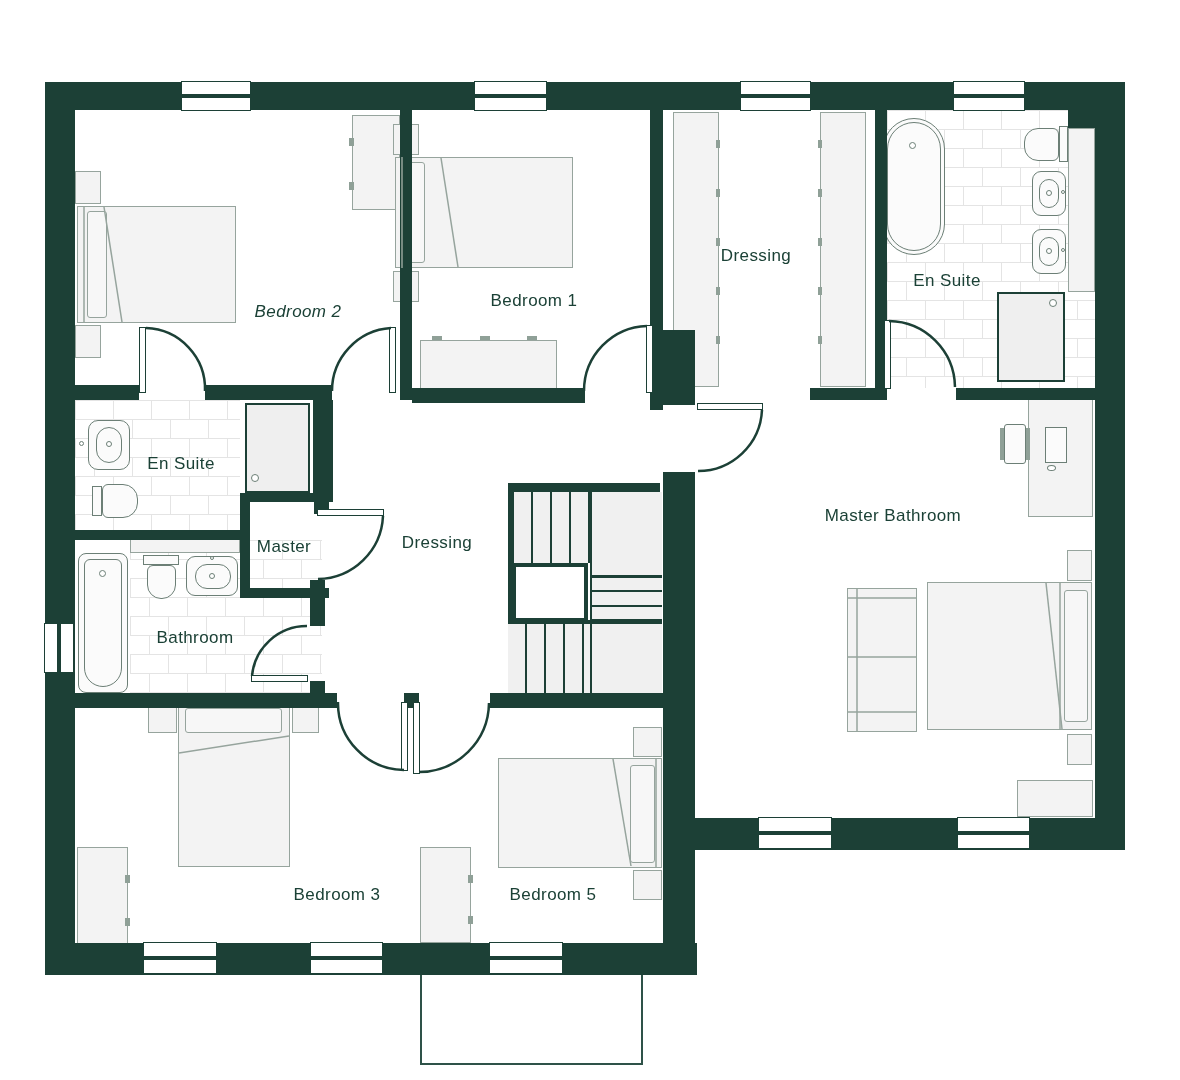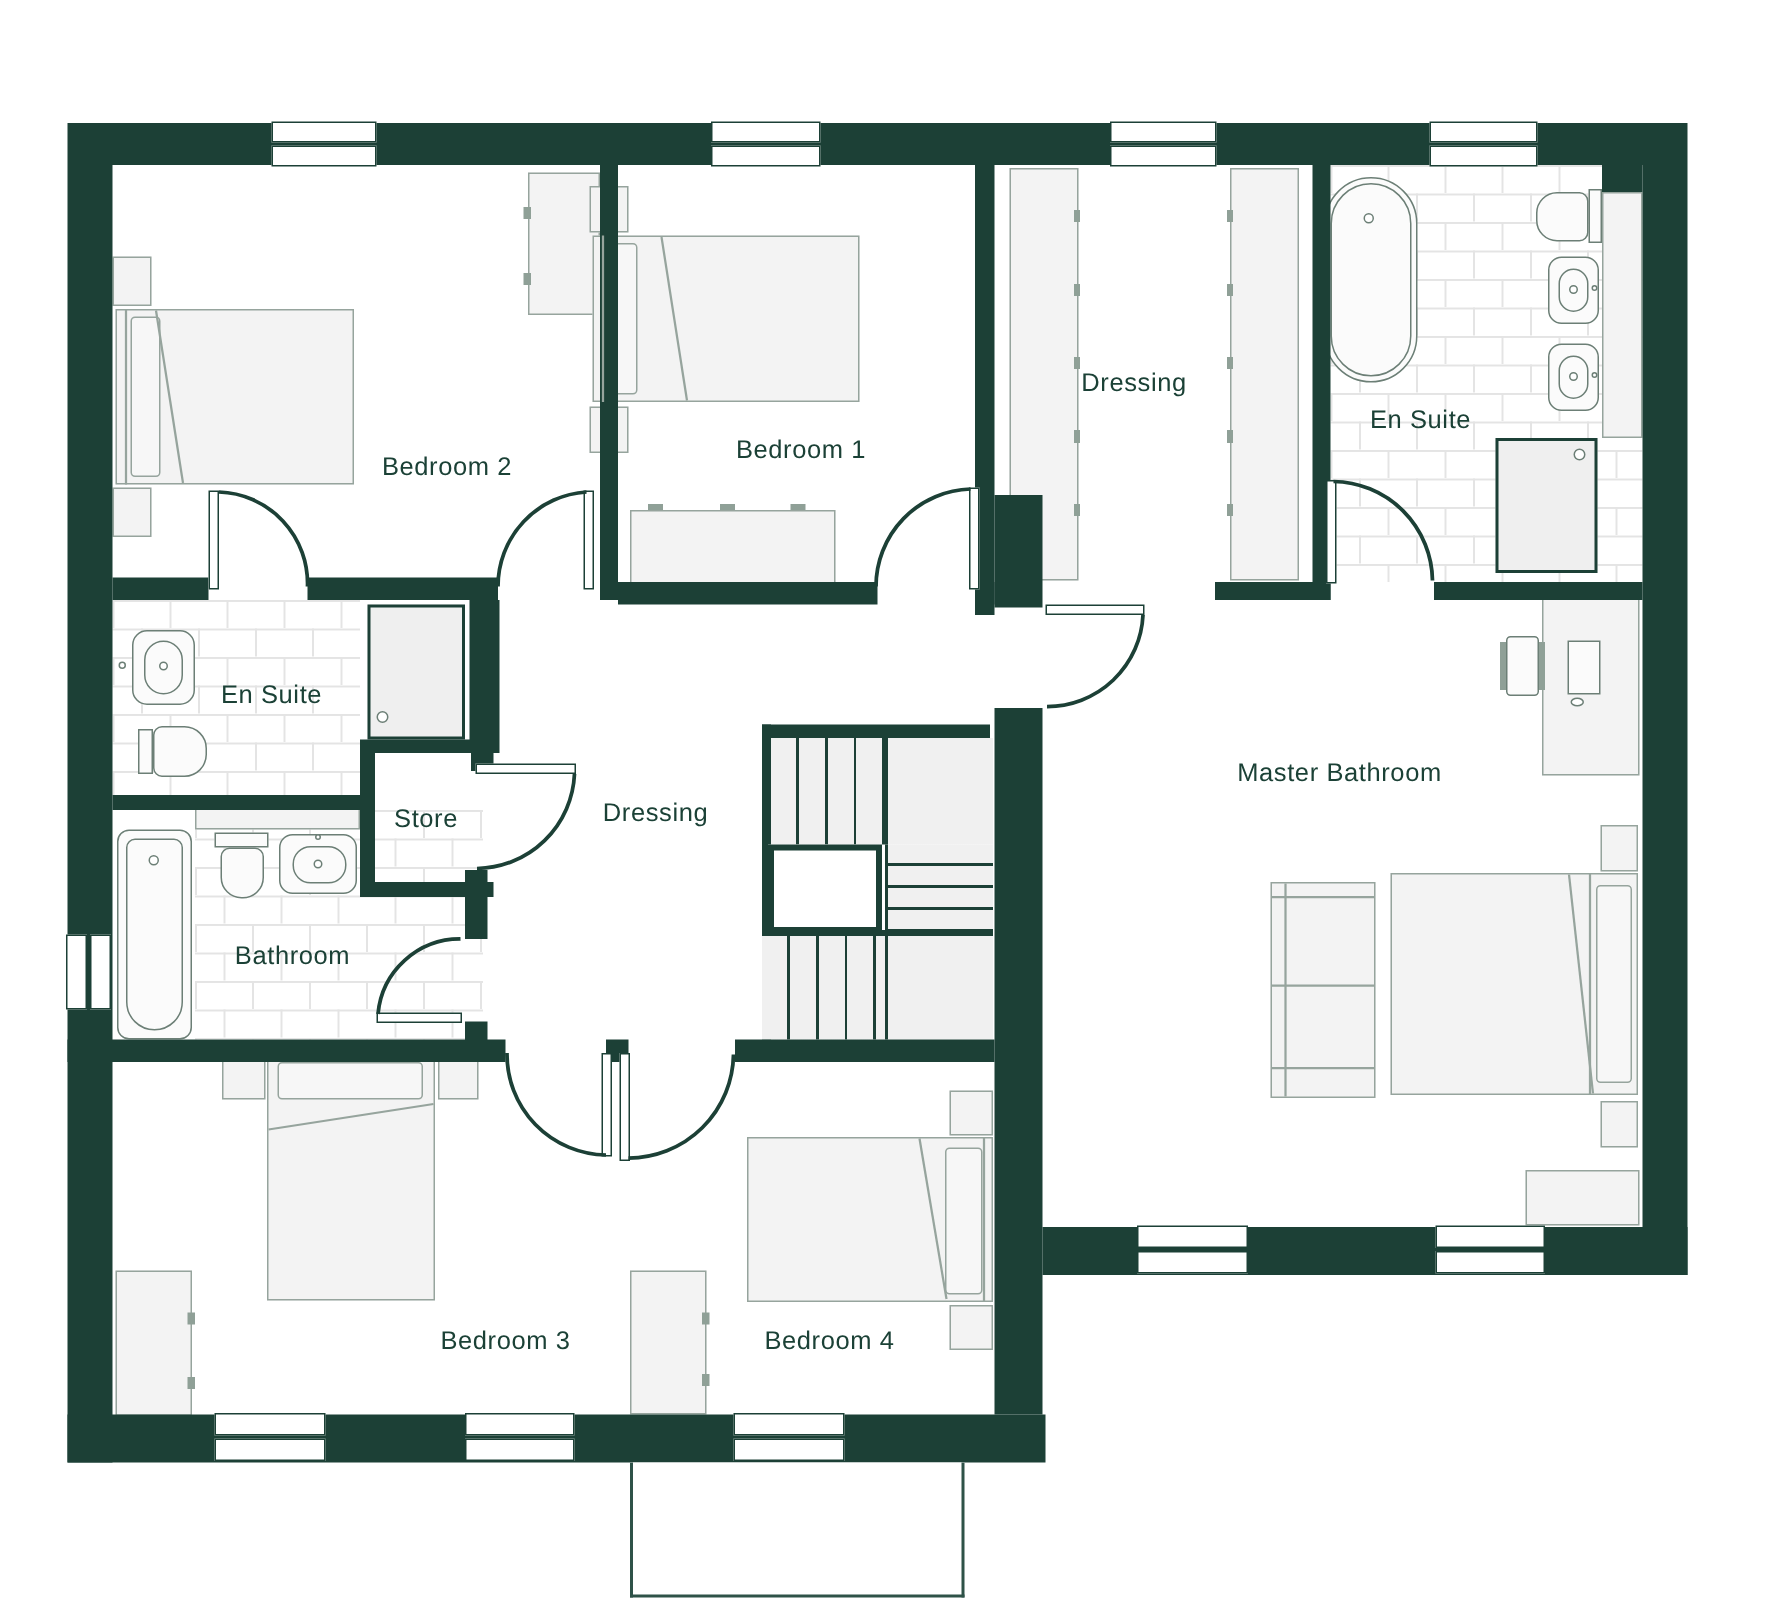--- a/index.html
+++ b/index.html
@@ -240,25 +240,25 @@
       <line x1="656" y1="758" x2="656" y2="868"></line>
       <line x1="1046" y1="583" x2="1062" y2="729"></line>
       <line x1="1060" y1="582" x2="1060" y2="730"></line>
       <line x1="857" y1="589" x2="857" y2="731"></line>
       <line x1="848" y1="598" x2="916" y2="598"></line>
       <line x1="848" y1="657" x2="916" y2="657"></line>
       <line x1="848" y1="712" x2="916" y2="712"></line>
     </g>
   </svg>
 
-  <div class="label" style="left:298px;top:311px;">Bedroom 2</div>
+  <div class="label" style="left:298px;top:311px;font-style:italic;">Bedroom 2</div>
   <div class="label" style="left:534px;top:300px;">Bedroom 1</div>
   <div class="label" style="left:756px;top:255px;">Dressing</div>
   <div class="label" style="left:947px;top:280px;">En Suite</div>
   <div class="label" style="left:181px;top:463px;">En Suite</div>
-  <div class="label" style="left:284px;top:546px;">Store</div>
+  <div class="label" style="left:284px;top:546px;">Master</div>
   <div class="label" style="left:437px;top:542px;">Dressing</div>
   <div class="label" style="left:195px;top:637px;">Bathroom</div>
   <div class="label" style="left:893px;top:515px;">Master Bathroom</div>
   <div class="label" style="left:337px;top:894px;">Bedroom 3</div>
-  <div class="label" style="left:553px;top:894px;">Bedroom 4</div>
+  <div class="label" style="left:553px;top:894px;">Bedroom 5</div>
 
 </div>
 
 </body></html>

